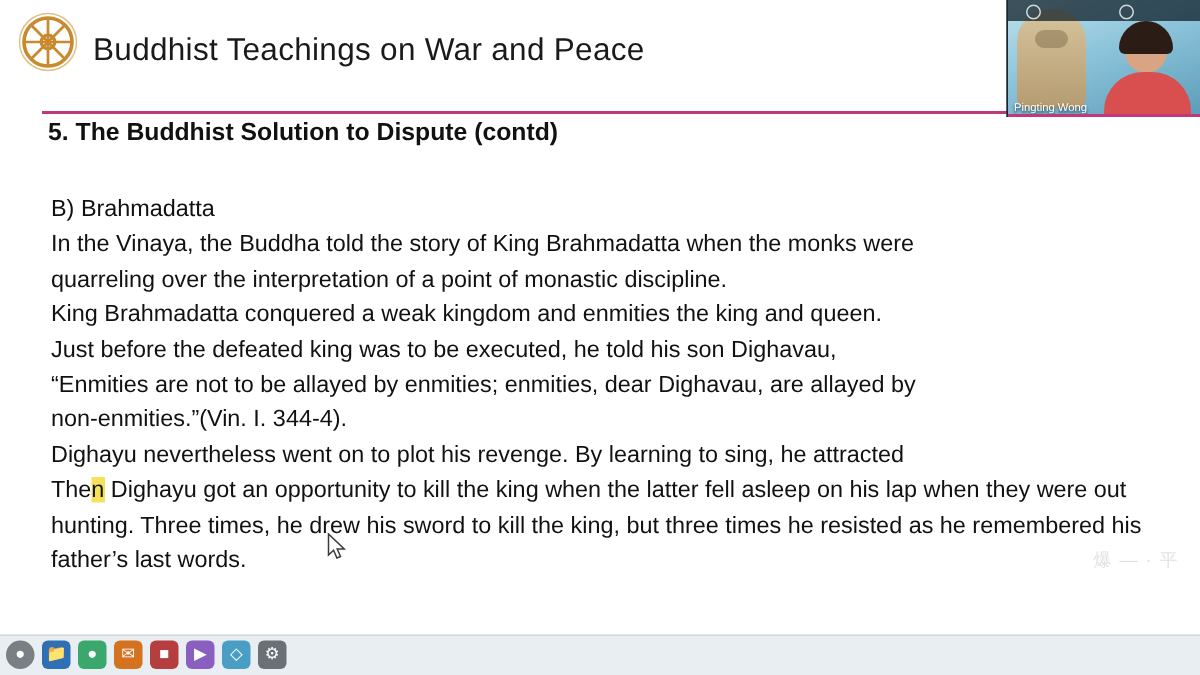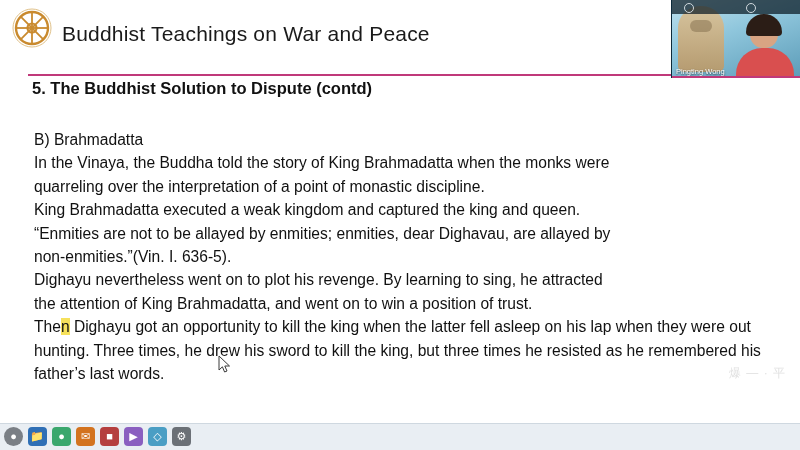--- a/index.html
+++ b/index.html
@@ -281,25 +281,25 @@
     <div class="header-rule"></div>
   </div>
 
   <div class="slide-body">
     <div class="section-heading">5. The Buddhist Solution to Dispute (contd)</div>
 
     <div class="para">
       <div class="line">B) Brahmadatta</div>
       <div class="line">In the Vinaya, the Buddha told the story of King Brahmadatta when the monks were</div>
       <div class="line">quarreling over the interpretation of a point of monastic discipline.</div>
-      <div class="line">King Brahmadatta executed a weak kingdom and captured the king and queen.</div>
+      <div class="line">King Brahmadatta conquered a weak kingdom and enmities the king and queen.</div>
+      <div class="line">Just before the defeated king was to be executed, he told his son Dighavau,</div>
       <div class="line">“Enmities are not to be allayed by enmities; enmities, dear Dighavau, are allayed by</div>
-      <div class="line">non-enmities.”(Vin. I. 636-5).</div>
+      <div class="line">non-enmities.”(Vin. I. 344-4).</div>
       <div class="line">Dighayu nevertheless went on to plot his revenge. By learning to sing, he attracted</div>
-      <div class="line">the attention of King Brahmadatta, and went on to win a position of trust.</div>
       <div class="line wrap"><span>The</span><span class="hl">n</span><span> Dighayu got an opportunity to kill the king when the latter fell asleep on his lap when they were out hunting. Three times, he drew his sword to kill the king, but three times he resisted as he remembered his father’s last words.</span></div>
     </div>
 
     <div class="watermark">爆 — · 平</div>
   </div>
 
   <div class="cursor">
     <svg width="14" height="20" viewBox="0 0 14 20" aria-hidden="true">
       <path d="M1,1 L1,15 L4.4,11.8 L6.6,17 L9,16 L6.8,11 L11.5,11 Z" fill="#ffffff" stroke="#3a3a3a" stroke-width="1"></path>
     </svg>

